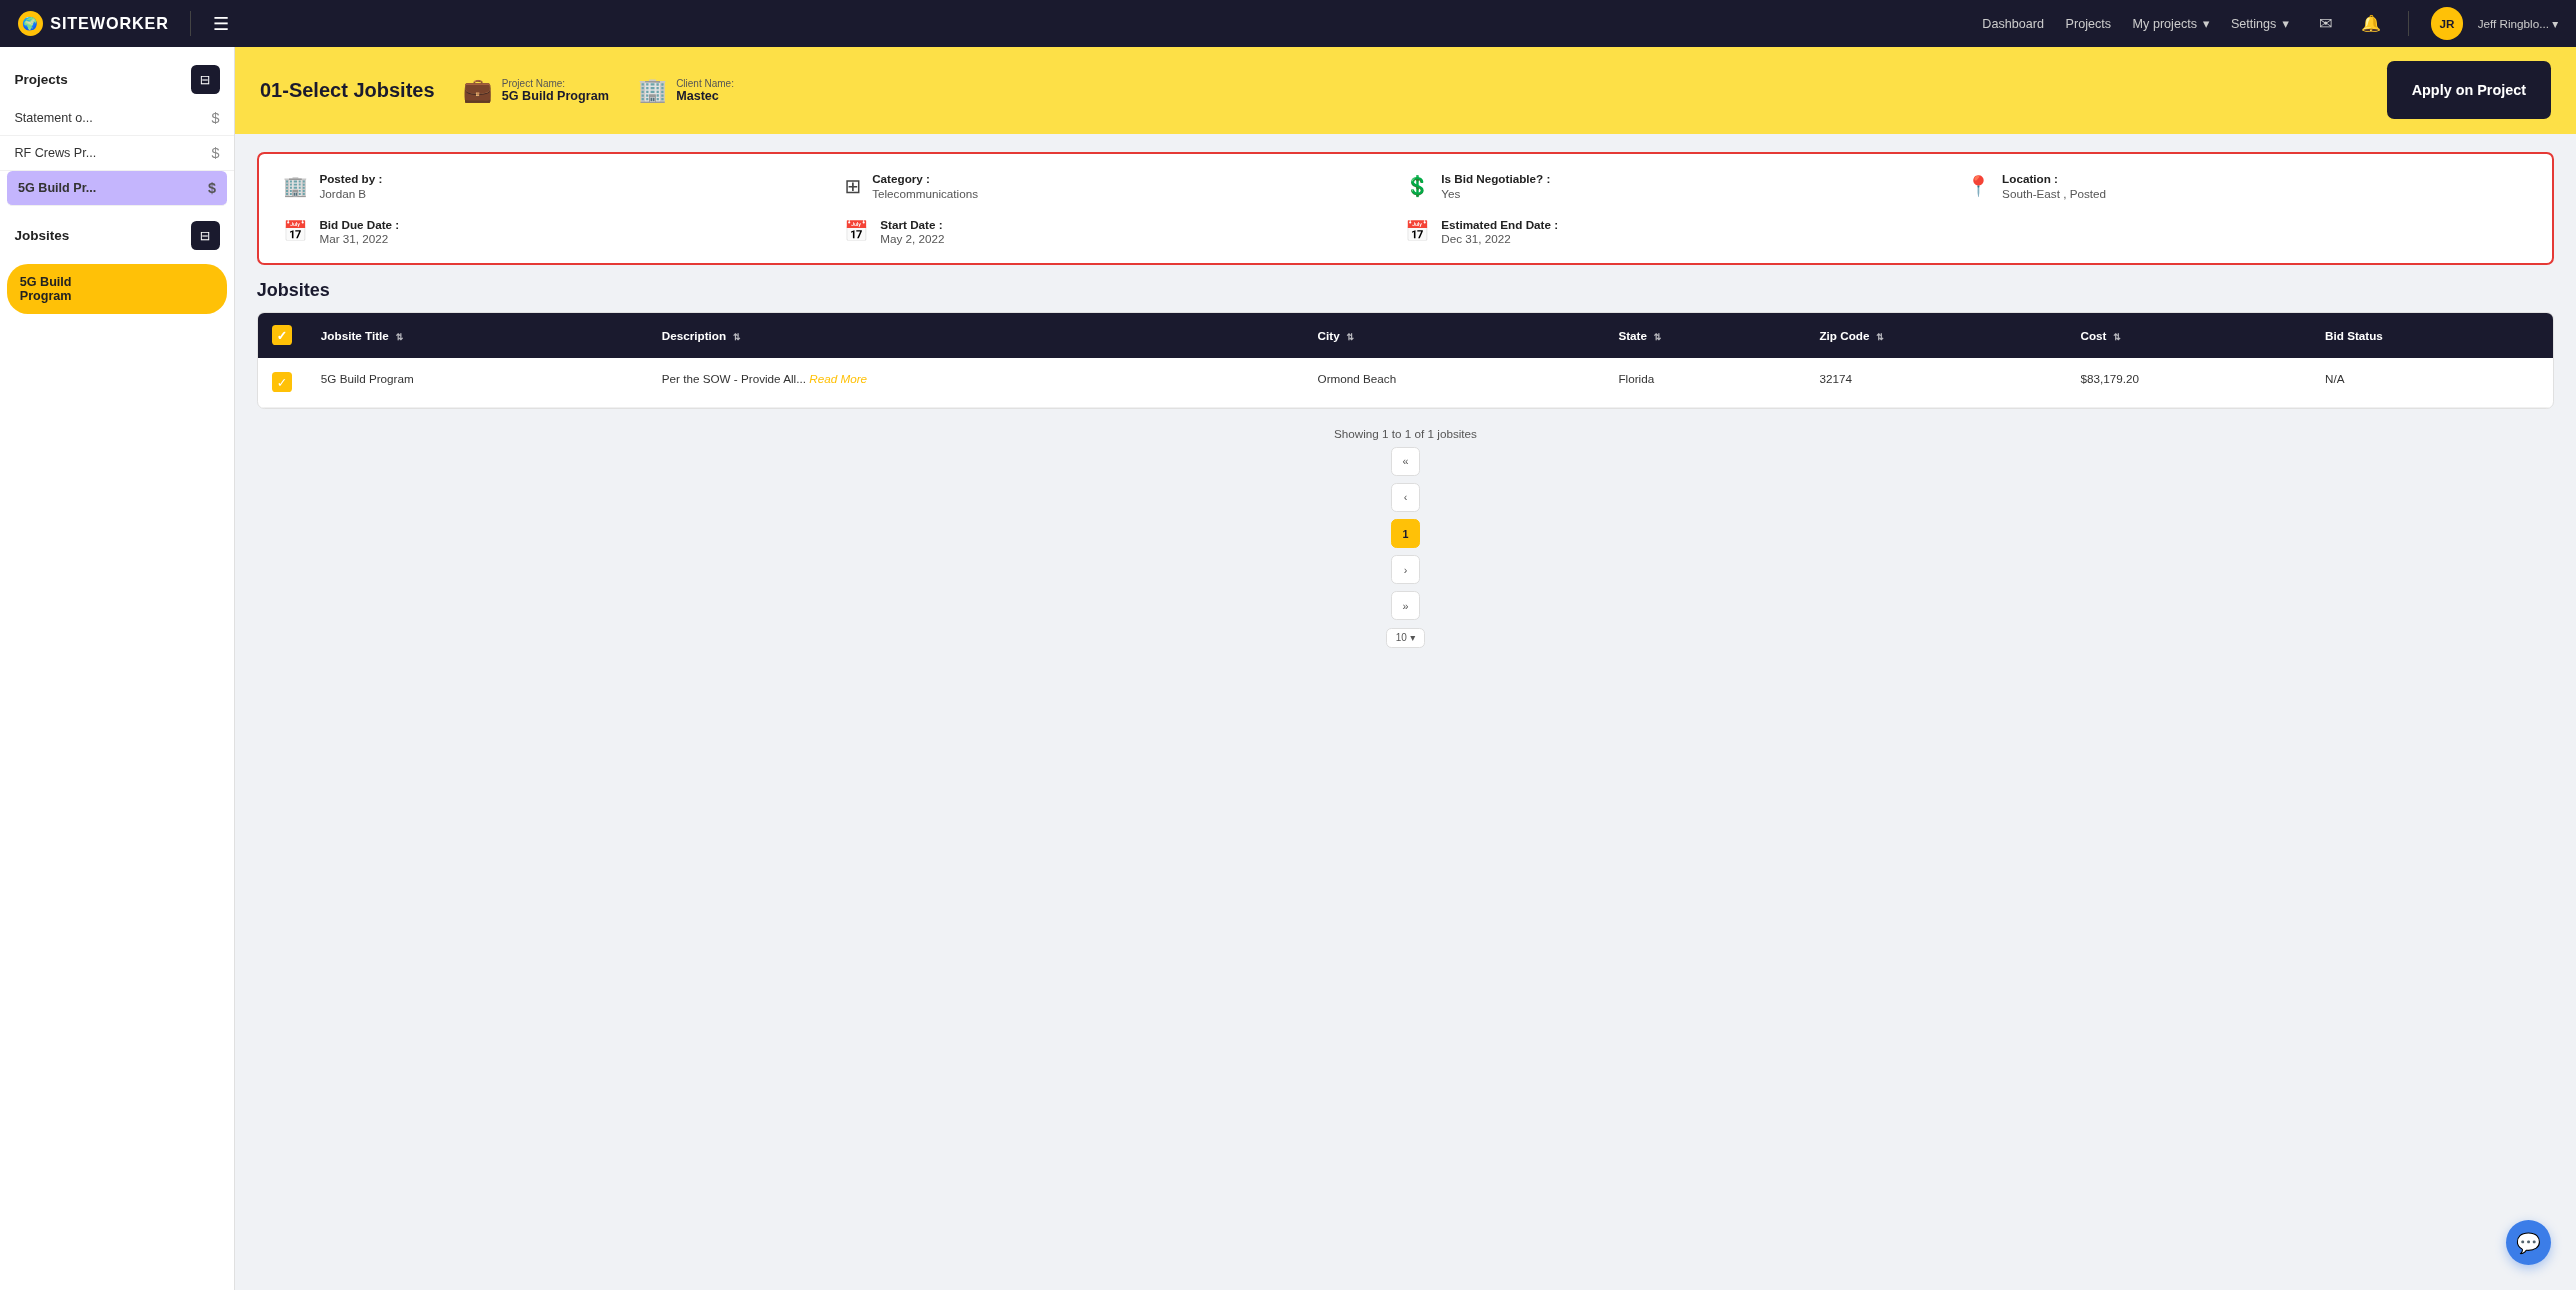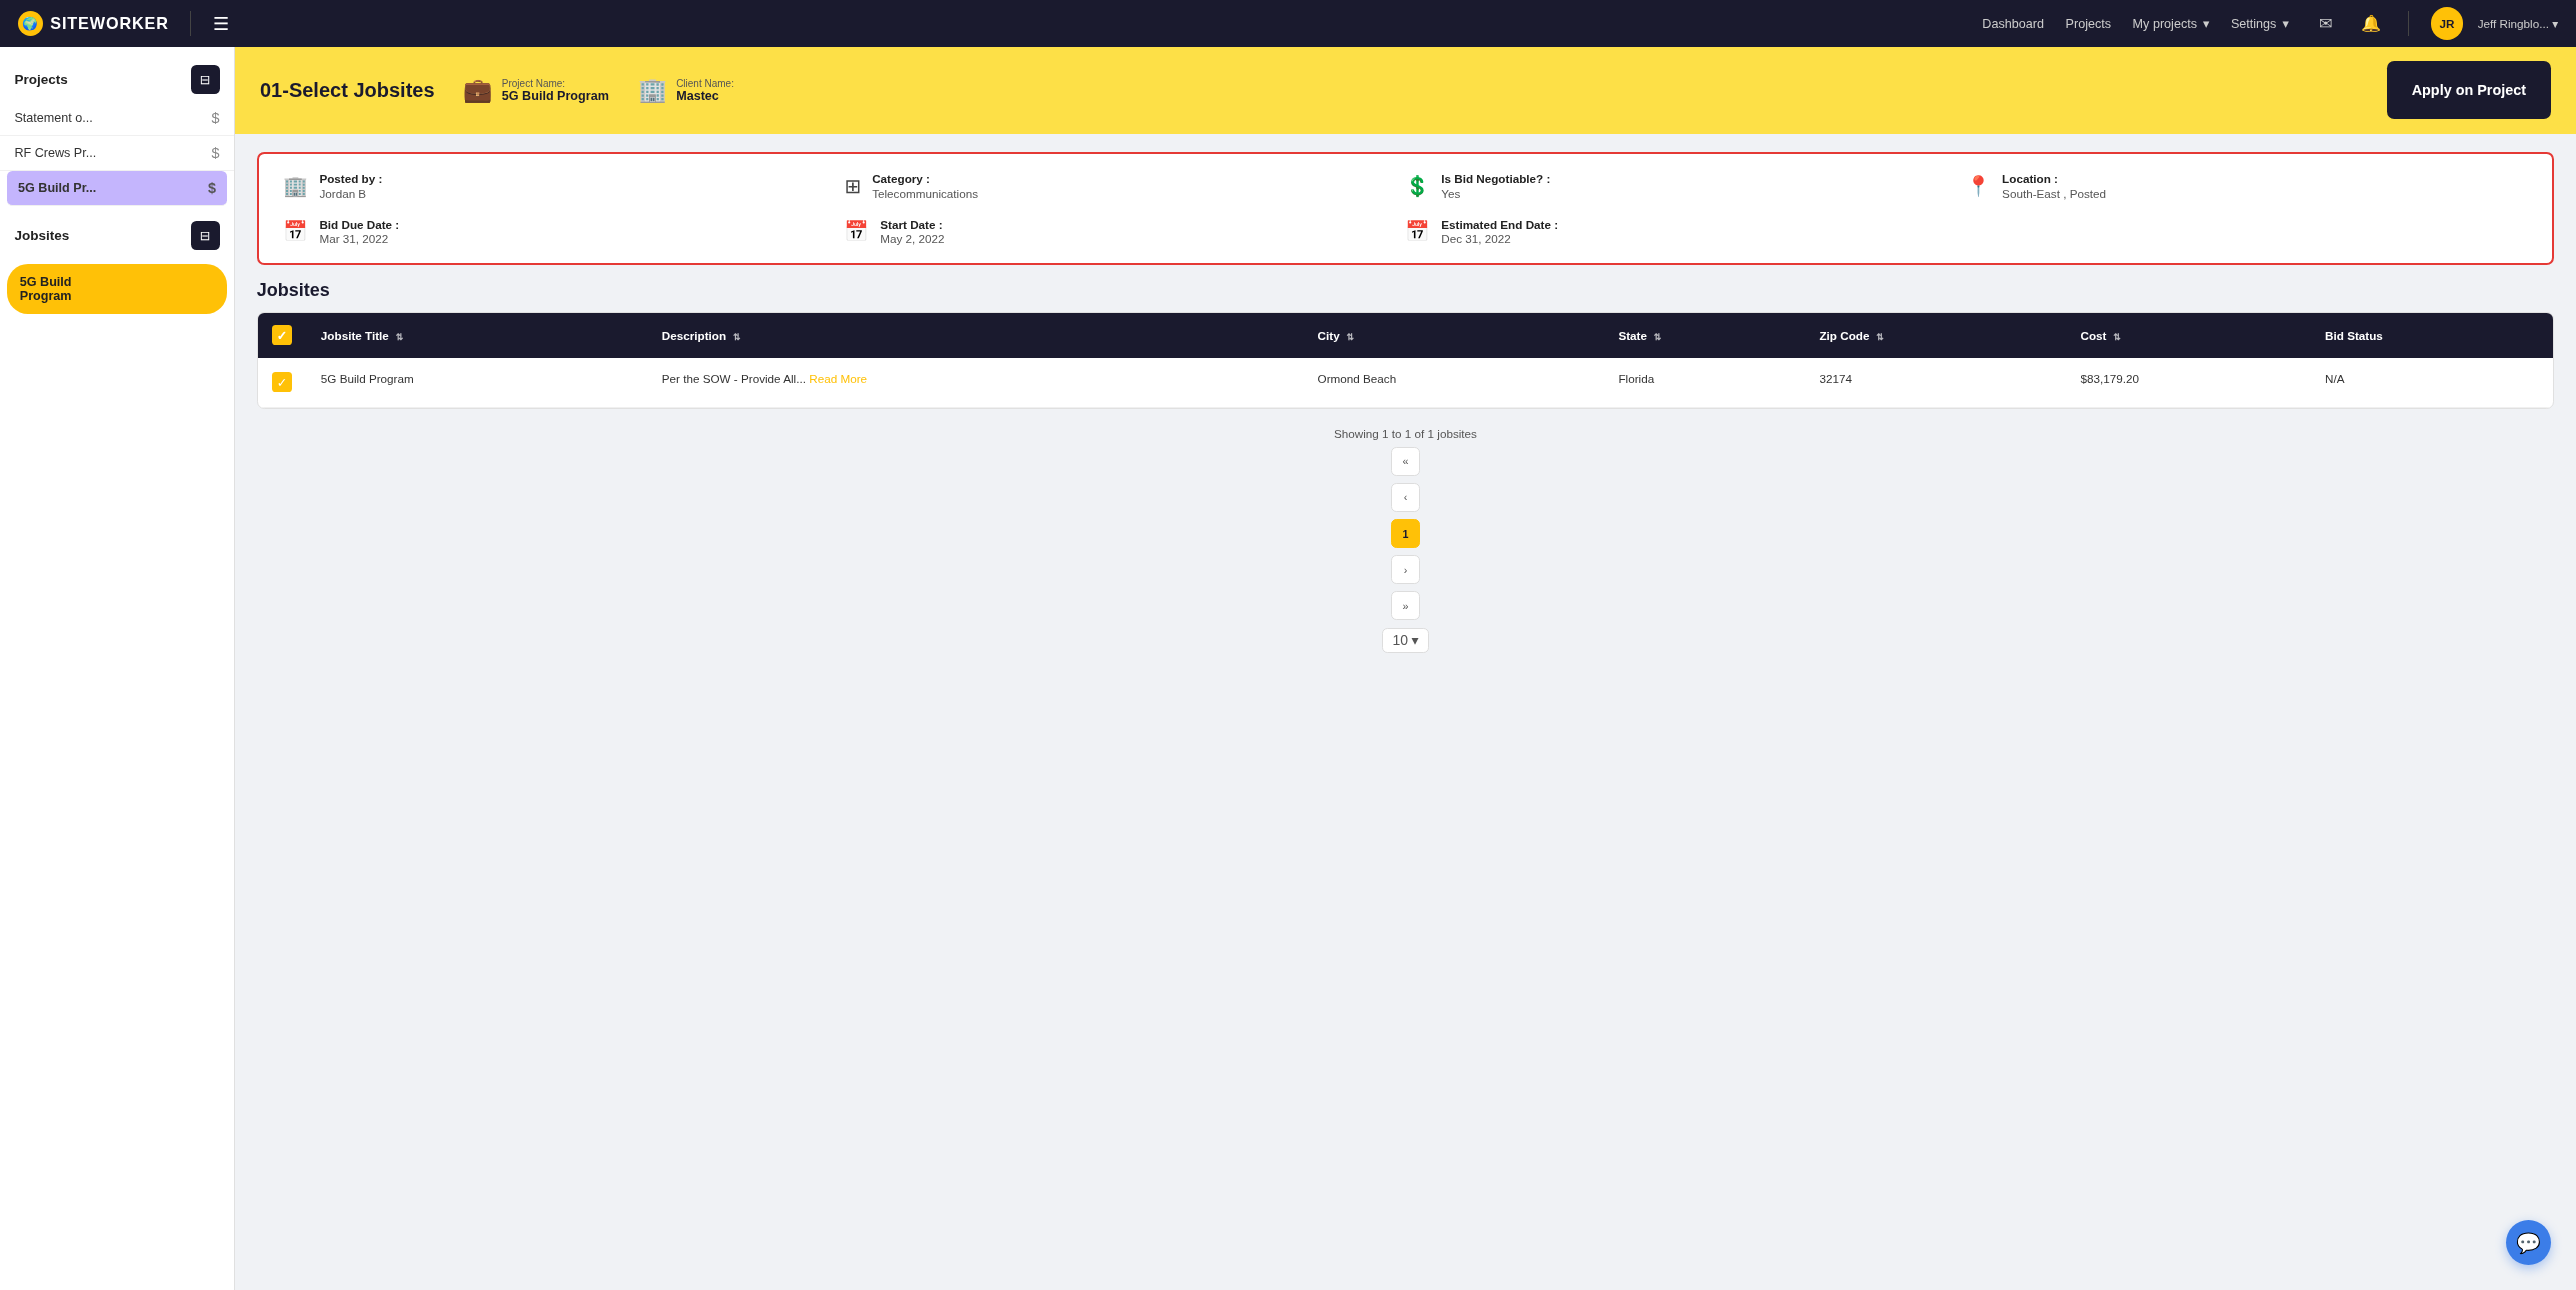--- a/index.html
+++ b/index.html
@@ -251,21 +251,21 @@
     tbody tr { border-bottom: 0.9px solid #f0f0f0; }
     tbody td { padding: 14.4px 14.4px; font-size: 11.7px; color: #333; vertical-align: top; }
     .cell-checkbox {
       width: 20px; height: 20px;
       background: #ffc107;
       border-radius: 3.6px;
       display: flex; align-items: center; justify-content: center;
       color: white;
       font-size: 12.6px;
     }
-    .read-more { color: #ffc107; cursor: pointer; text-decoration: none; font-weight: 500; }
+    .read-more { color: #ffc107; cursor: pointer; text-decoration: none; font-weight: 500; font-style: italic; }
 
     
     .pagination {
       display: flex;
       align-items: center;
       justify-content: center;
       gap: 7.2px;
       padding: 18px;
       font-size: 11.7px;
       color: #555;
@@ -284,21 +284,21 @@
     .page-btn.active { background: #ffc107; border-color: #ffc107; color: #1a1a2e; font-weight: 700; }
     .per-page-select {
       display: flex;
       align-items: center;
       gap: 3.6px;
       border: 0.9px solid #ddd;
       border-radius: 5.4px;
       padding: 3.6px 9px;
       cursor: pointer;
       background: white;
-      font-size: 14px;
+      font-size: 10px;
     }
 
     
     .chat-btn {
       position: fixed;
       bottom: 25px;
       right: 25px;
       width: 45px; height: 45px;
       background: #3b7de8;
       border-radius: 50%;

